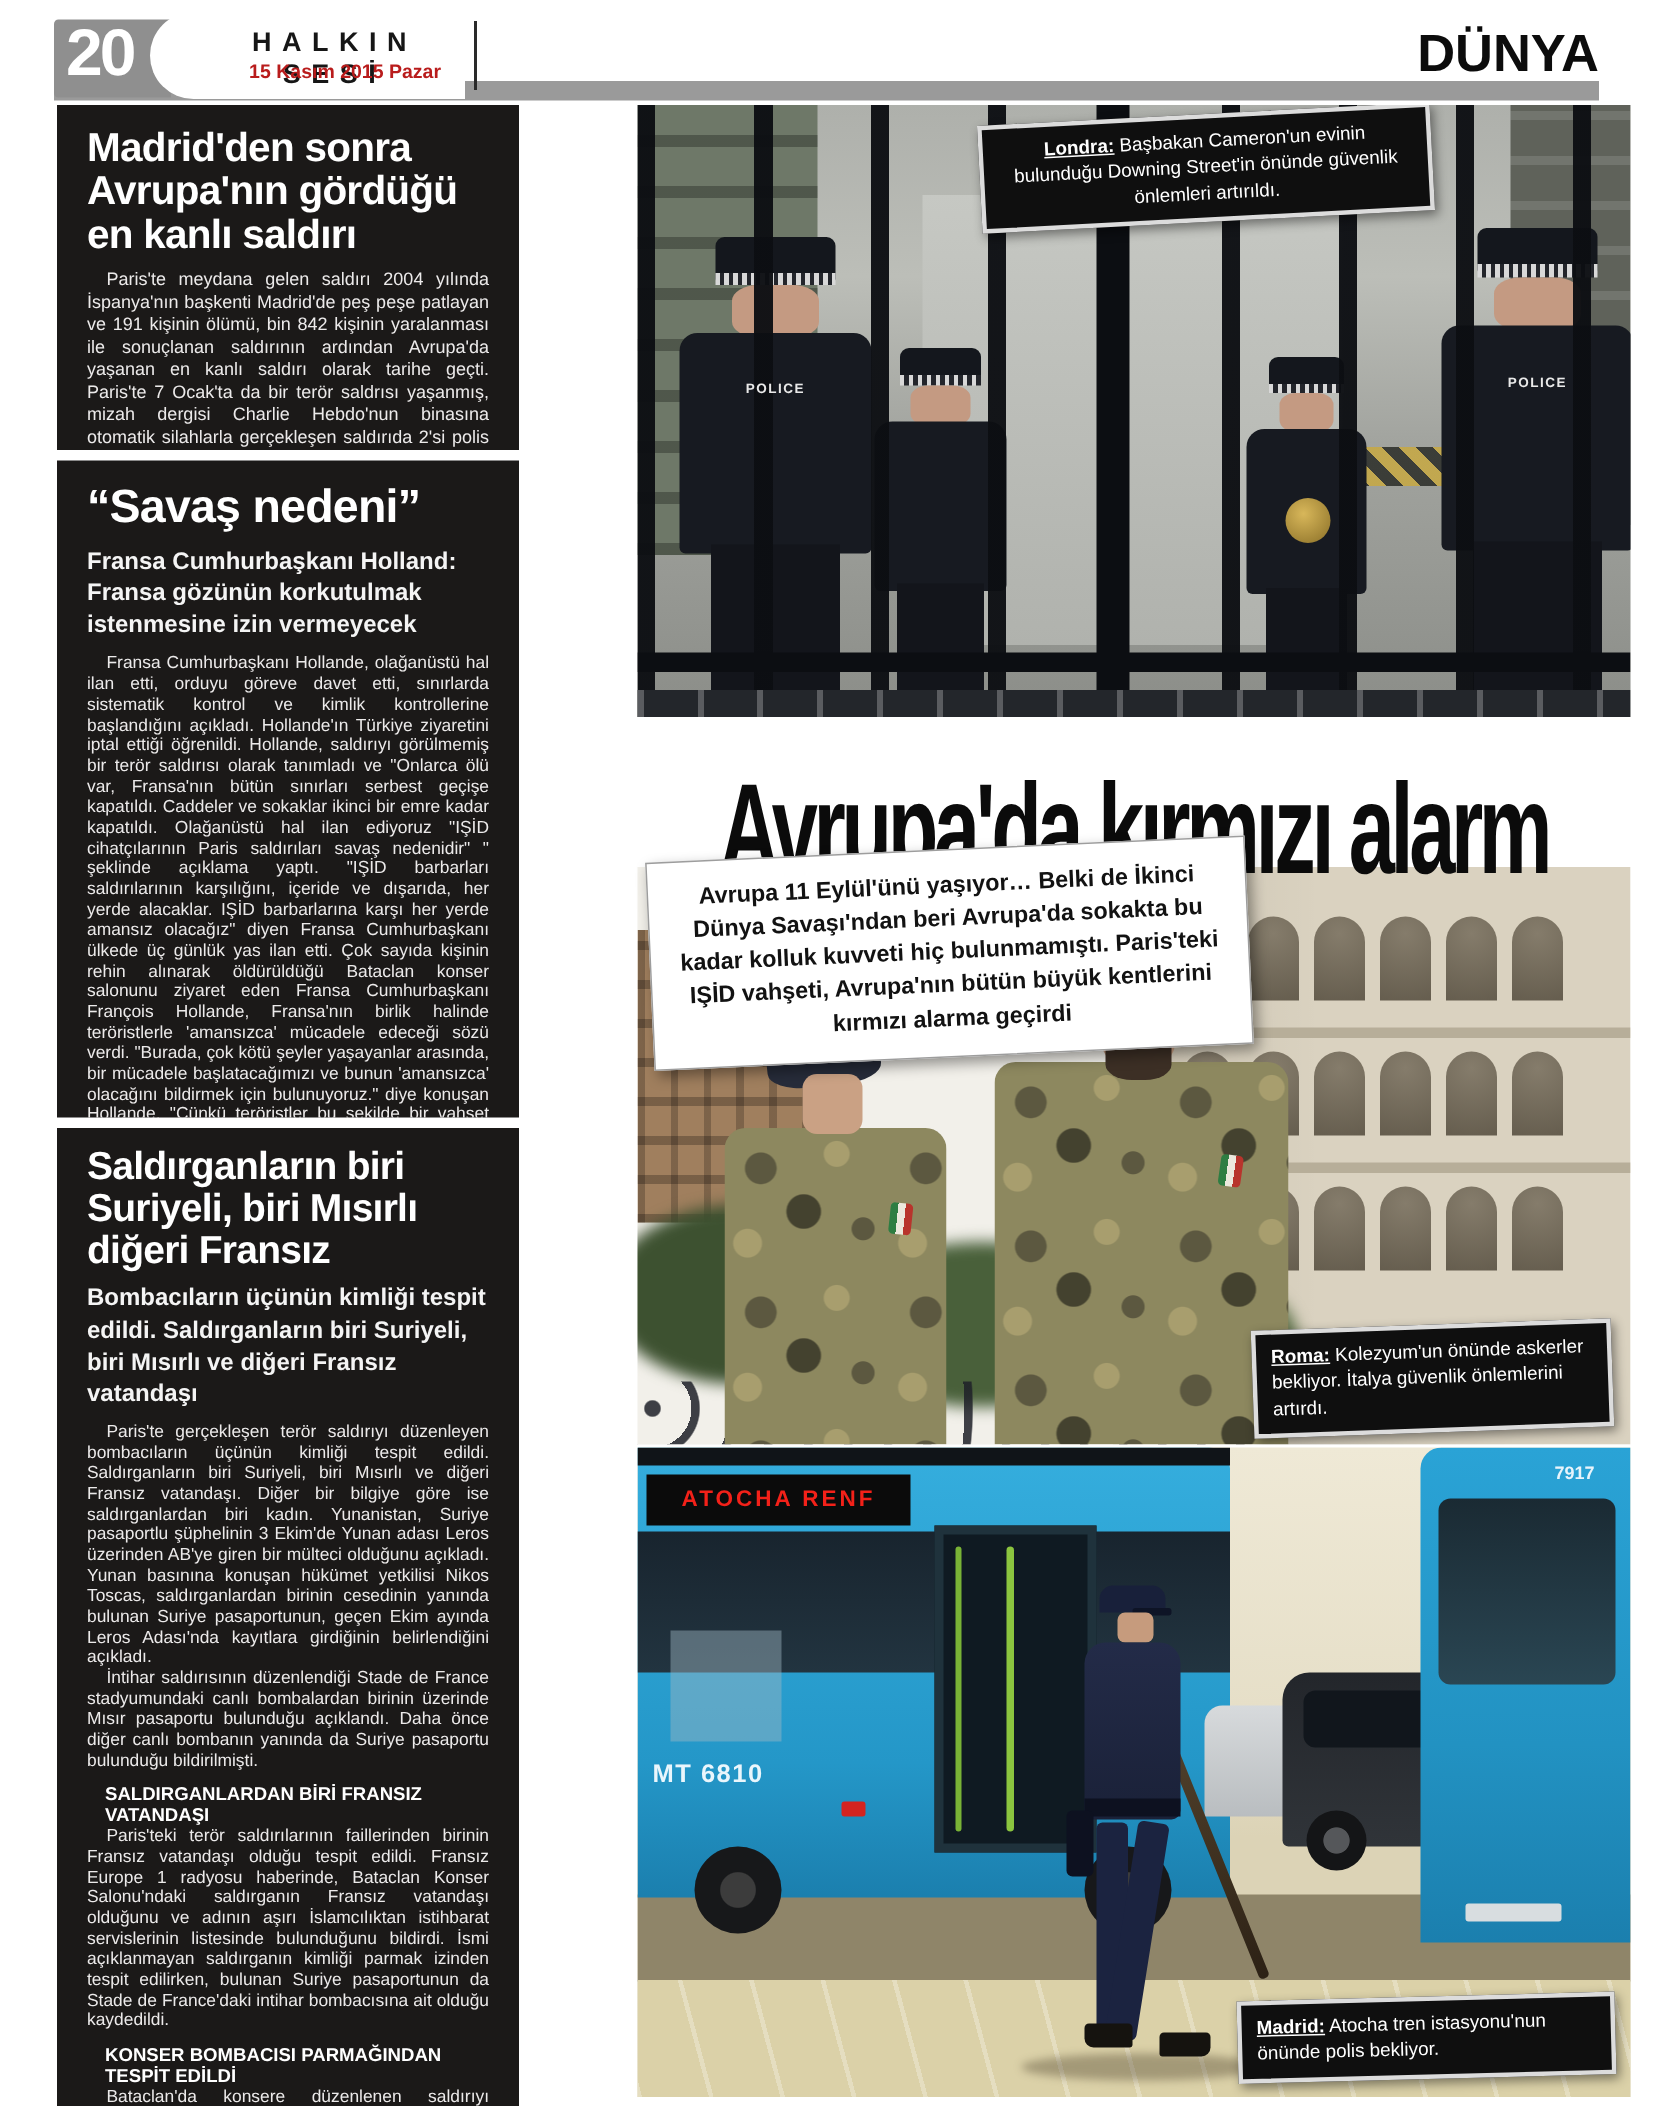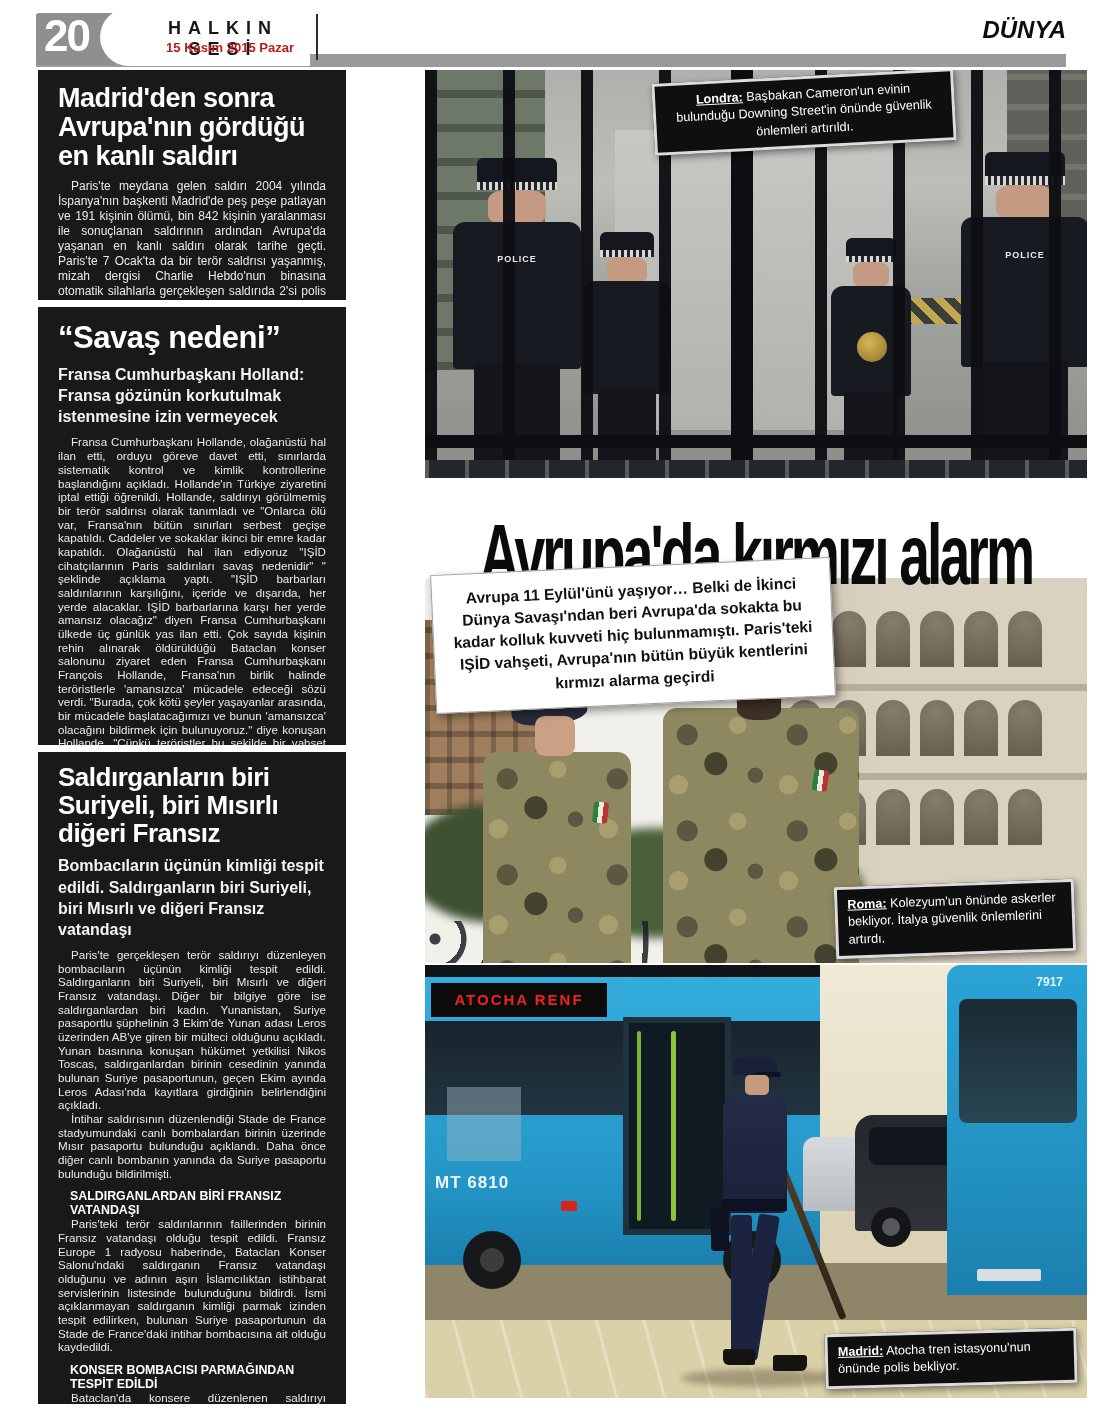--- a/index.html
+++ b/index.html
@@ -12,22 +12,22 @@
                border-radius:3px 0 0 3px;}
   .hdr-pagenum{position:absolute;left:44px;top:11px;font-size:44px;font-weight:bold;color:#fff;
                letter-spacing:-2px;}
   .hdr-swoosh{position:absolute;left:100px;top:8px;width:210px;height:58px;background:#fff;
               border-radius:56px 0 0 56px;}
   .hdr-mast{position:absolute;left:138px;top:18px;width:170px;text-align:center;
             font-size:18px;font-weight:bold;letter-spacing:7px;color:#161616;}
   .hdr-date{position:absolute;left:124px;top:40px;width:170px;text-align:right;
             font-size:13px;font-weight:bold;color:#b91c1c;}
   .hdr-div{position:absolute;left:316px;top:14px;width:2px;height:46px;background:#2a2a2a;}
-  .hdr-section{position:absolute;right:36px;top:16px;font-size:24px;font-weight:bold;
-               font-style:italic;letter-spacing:0px;color:#0c0c0c;}
+  .hdr-section{position:absolute;right:36px;top:16px;font-size:35px;font-weight:bold;
+               letter-spacing:0px;color:#0c0c0c;}
 
   
   #left-col{position:absolute;left:38px;top:70px;width:308px;}
   .art-box{background:#1b1918;color:#fff;box-sizing:border-box;overflow:hidden;
            padding:14px 20px 10px 20px;margin-bottom:7px;}
   #art1{height:230px;}
   #art2{height:438px;}
   #art3{height:652px;padding-top:12px;}
   .art-title{margin:0 0 8px 0;font-weight:bold;line-height:1.07;letter-spacing:-0.5px;color:#fff;}
   #art1 .art-title{font-size:27px;}

